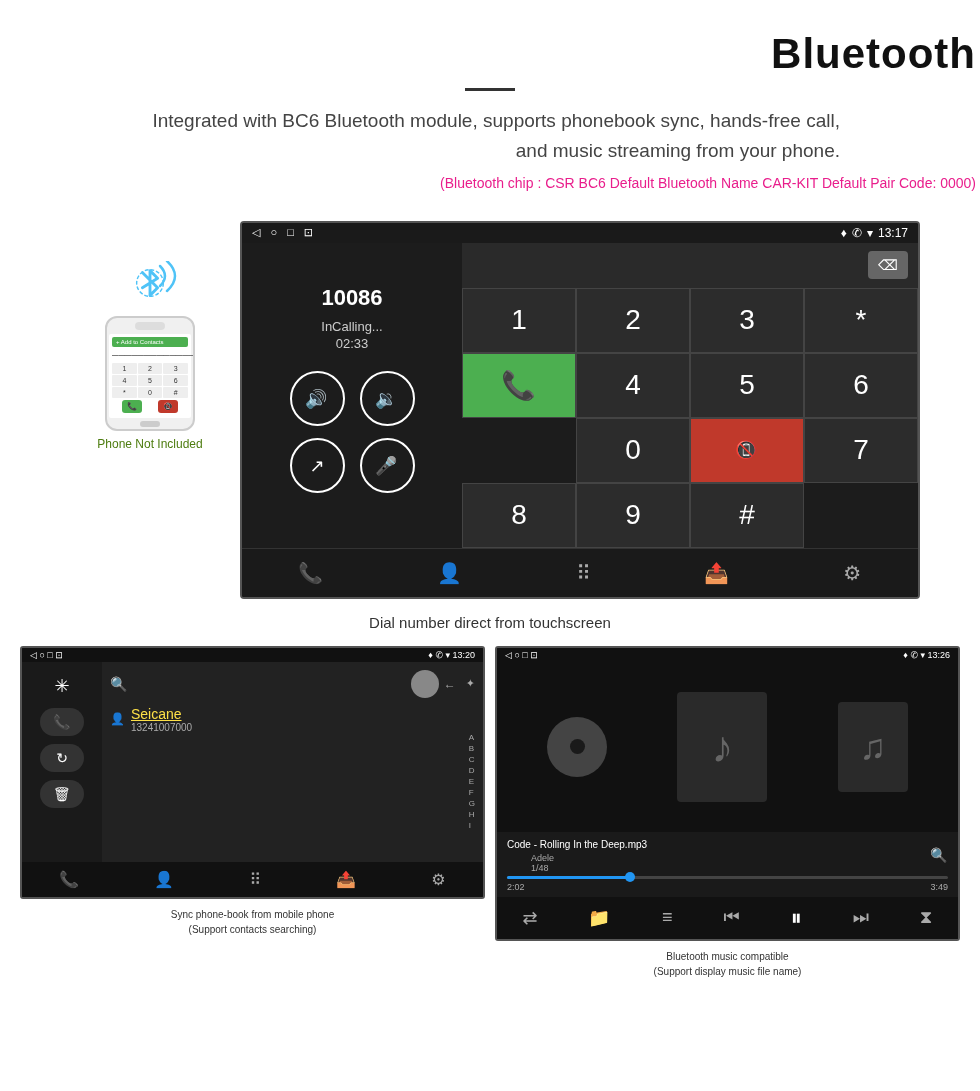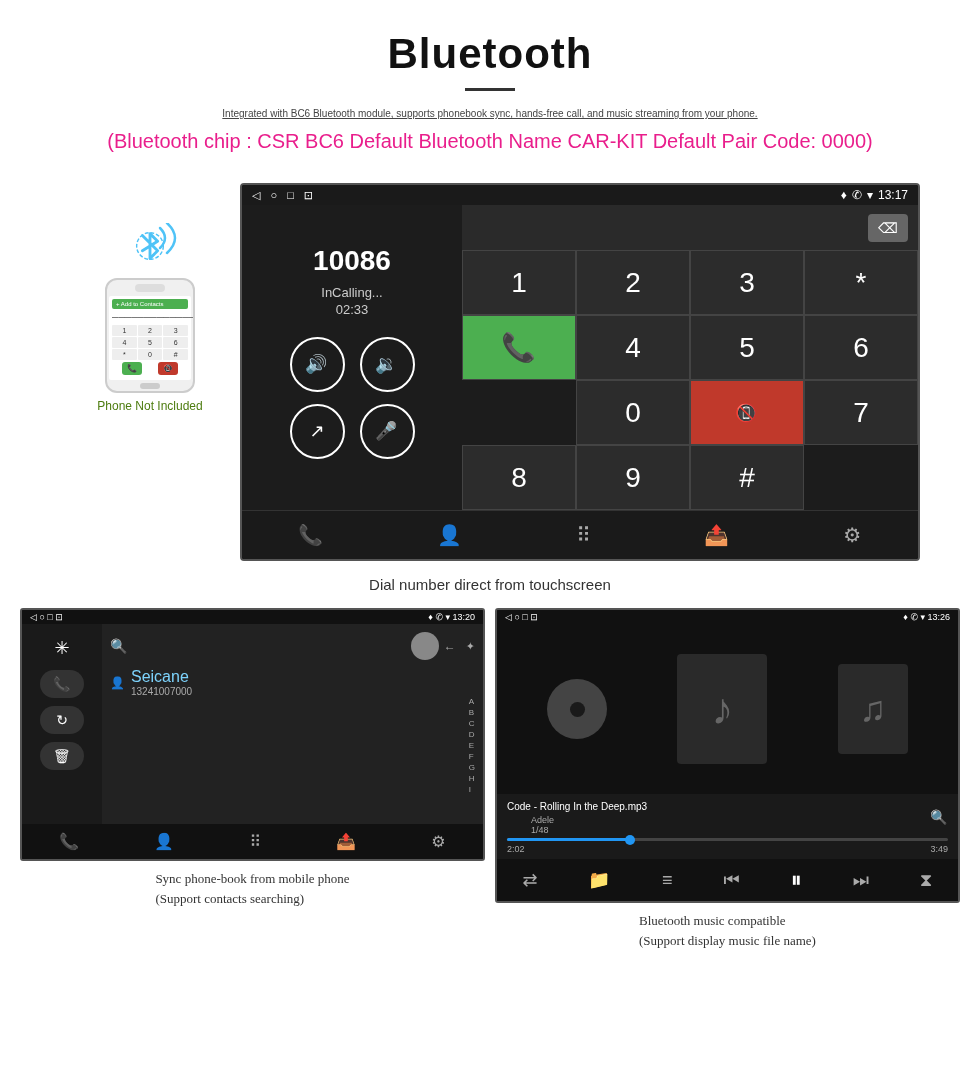--- a/index.html
+++ b/index.html
@@ -6,45 +6,44 @@
     body {
       width: 980px;
       min-height: 1091px;
       background: #fff;
       font-family: Arial, sans-serif;
       color: #333;
     }
 
     
     .header {
-      text-align: center;
-      padding: 30px 32px 10px;
+      text-align: right;
+      padding: 30px 4px 10px;
     }
     .header h1 {
       font-size: 42px;
       font-weight: 900;
       color: #111;
       letter-spacing: 1px;
     }
     .header-divider {
       width: 50px;
       height: 3px;
       background: #333;
       margin: 10px auto 15px;
     }
     .header-desc {
-      font-size: 10px;
+      font-size: 19px;
       color: #444;
       line-height: 1.6;
       max-width: 700px;
       margin: 0 auto 8px;
-      text-decoration: underline;
     }
     .header-specs {
-      font-size: 20px;
+      font-size: 14px;
       color: #e91e8c;
       margin-bottom: 20px;
     }
 
     
     .main-screenshot {
       display: flex;
       justify-content: center;
       align-items: flex-start;
       padding: 0 20px;
@@ -99,21 +98,21 @@
       width: 220px;
       padding: 15px;
       display: flex;
       flex-direction: column;
       align-items: center;
       justify-content: center;
     }
 
     .dial-number {
       color: #fff;
-      font-size: 28px;
+      font-size: 22px;
       font-weight: bold;
       margin-bottom: 8px;
     }
     .dial-status {
       color: #ccc;
       font-size: 13px;
       margin-bottom: 2px;
     }
     .dial-timer {
       color: #ccc;
@@ -405,25 +404,24 @@
       background: #111;
       display: flex;
       justify-content: space-around;
       align-items: center;
       padding: 8px 0;
     }
     .music-ctrl { color: #aaa; font-size: 18px; }
     .music-ctrl.play { color: #fff; font-size: 22px; }
 
     .bottom-caption {
-      text-align: left;
-      font-size: 13px;
+      text-align: center;
+      font-size: 10px;
       color: #333;
       line-height: 1.5;
-      font-family: Liberation Serif, serif;
     }
 
     
     .phone-mock {
       width: 90px;
       background: #f0f0f0;
       border: 2px solid #ccc;
       border-radius: 12px;
       overflow: hidden;
       margin-bottom: 6px;
@@ -668,21 +666,21 @@
         <div class="pb-main">
           <div class="pb-search-row">
             <span class="pb-search-icon">🔍</span>
             <div class="pb-dot"></div>
             <span class="pb-back">←</span>
             <span style="color:#aaa;font-size:11px;">✦</span>
           </div>
           <div class="pb-contact">
             <span>👤</span>
             <div>
-              <div style="color:#7dd3fc;font-size:16px;">Seicane</div>
+              <div style="color:#fde047;font-size:14px;text-decoration:underline;">Seicane</div>
               <div class="pb-contact-sub">13241007000</div>
             </div>
           </div>
           <div style="position:relative;height:130px;overflow:hidden;">
             <div style="position:absolute;right:0;top:0;display:flex;flex-direction:column;font-size:8px;color:#aaa;gap:2px;">
               <span>A</span>
                 <span>B</span>
                 <span>C</span>
                 <span>D</span>
                 <span>E</span>

